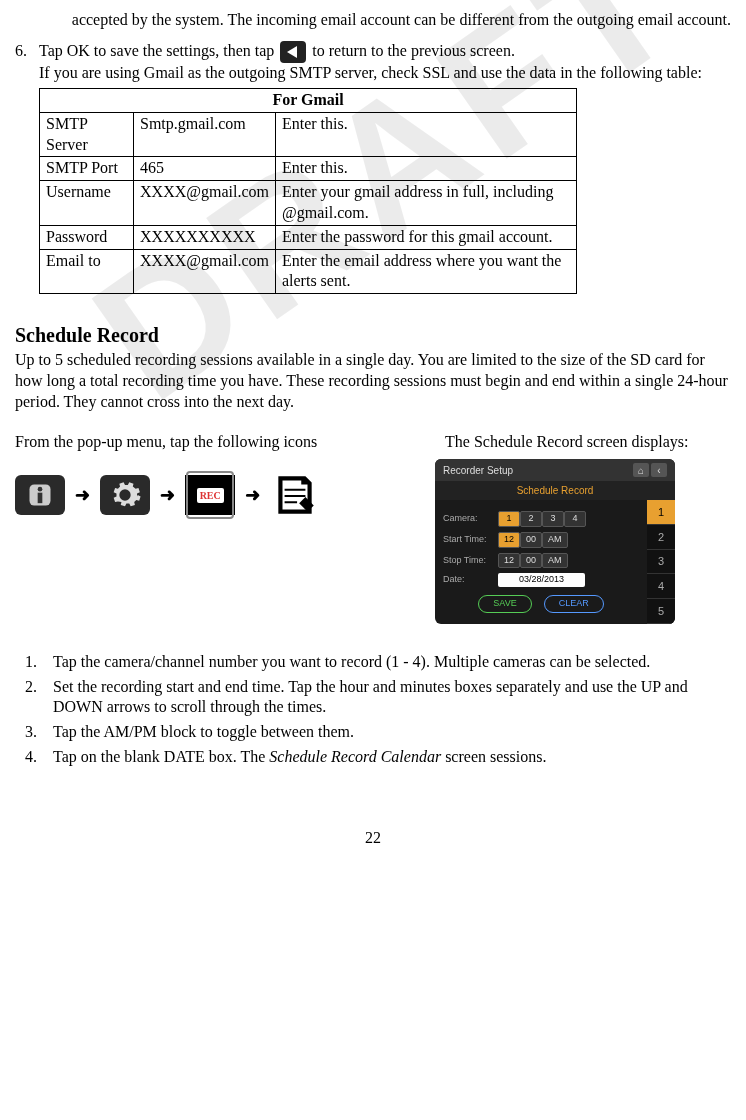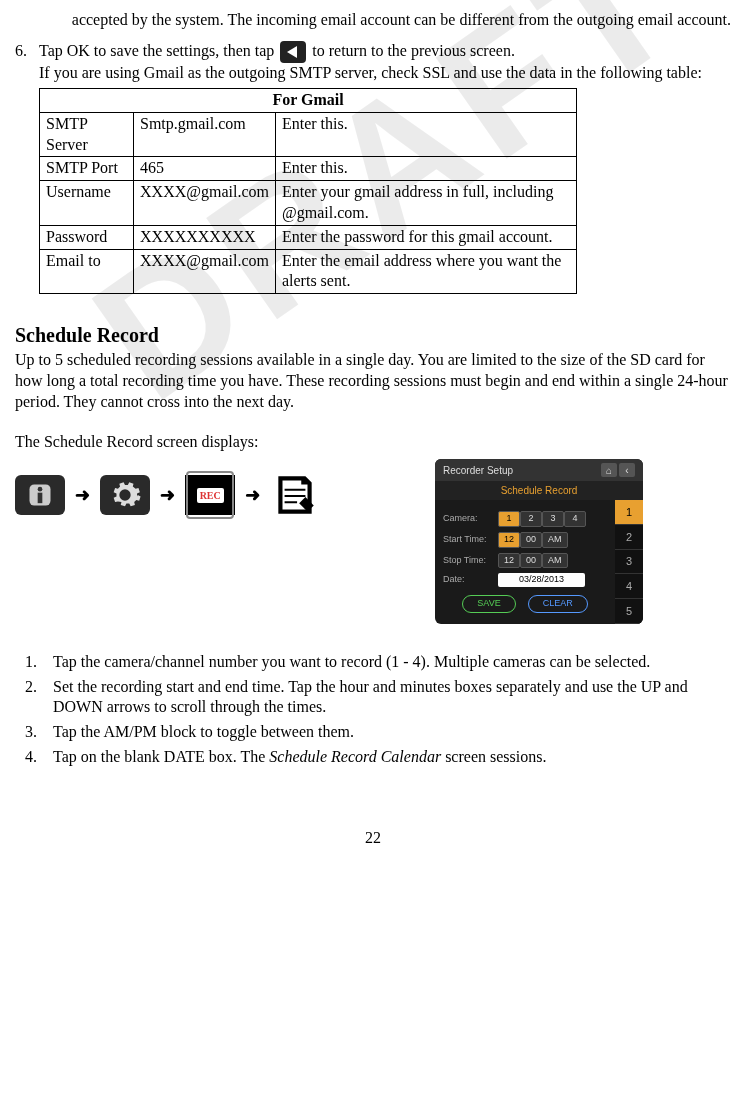--- a/index.html
+++ b/index.html
@@ -71,21 +71,21 @@
   .two-col .right { flex: 1; }
   .icon-row { display: flex; align-items: center; gap: 10px; margin-top: 16px; }
   .arrow { font-family: Arial, sans-serif; font-weight: bold; font-size: 18px; }
   .sq-icon {
     width: 50px; height: 40px;
     display: flex; align-items: center; justify-content: center;
     font-size: 30px; color: #fff;
   }
   .dark-bg { background: #2a2a2a; border-radius: 6px; }
   .ui-shot {
-    width: 208px;
+    width: 240px;
     background: #1a1a1a;
     border-radius: 6px;
     overflow: hidden;
     font-family: Arial, sans-serif;
     font-size: 10px;
     color: #ddd;
   }
   .ui-titlebar { background: #333; padding: 4px 8px; display:flex; justify-content:space-between; align-items:center; }
   .ui-subtitle { color: #e8a030; text-align: center; padding: 3px; background:#222; }
   .ui-body { display: flex; }
@@ -158,20 +158,21 @@
           <td>XXXX@gmail.com</td>
           <td>Enter the email address where you want the alerts sent.</td>
         </tr>
   </tbody>
     </table>
 
   <h2 class="section">Schedule Record</h2>
   <div>Up to 5 scheduled recording sessions available in a single day. You are limited to the size of the SD card for how long a total recording time you have. These recording sessions must begin and end within a single 24-hour period. They cannot cross into the next day.</div>
 
   <div class="two-col">
+    <div class="left">From the pop-up menu, tap the following icons</div>
     <div class="right">The Schedule Record screen displays:</div>
   </div>
 
   <div style="display:flex; align-items:flex-start; margin-top:6px;">
     <div class="icon-row" style="flex:0 0 420px;">
       <div class="sq-icon dark-bg">
         <svg width="28" height="28" viewBox="0 0 24 24">
             <rect x="3" y="3" width="18" height="18" rx="4" fill="#ccc"></rect>
             <circle cx="12" cy="7" r="2" fill="#333"></circle>
             <rect x="10" y="10" width="4" height="9" fill="#333"></rect>

